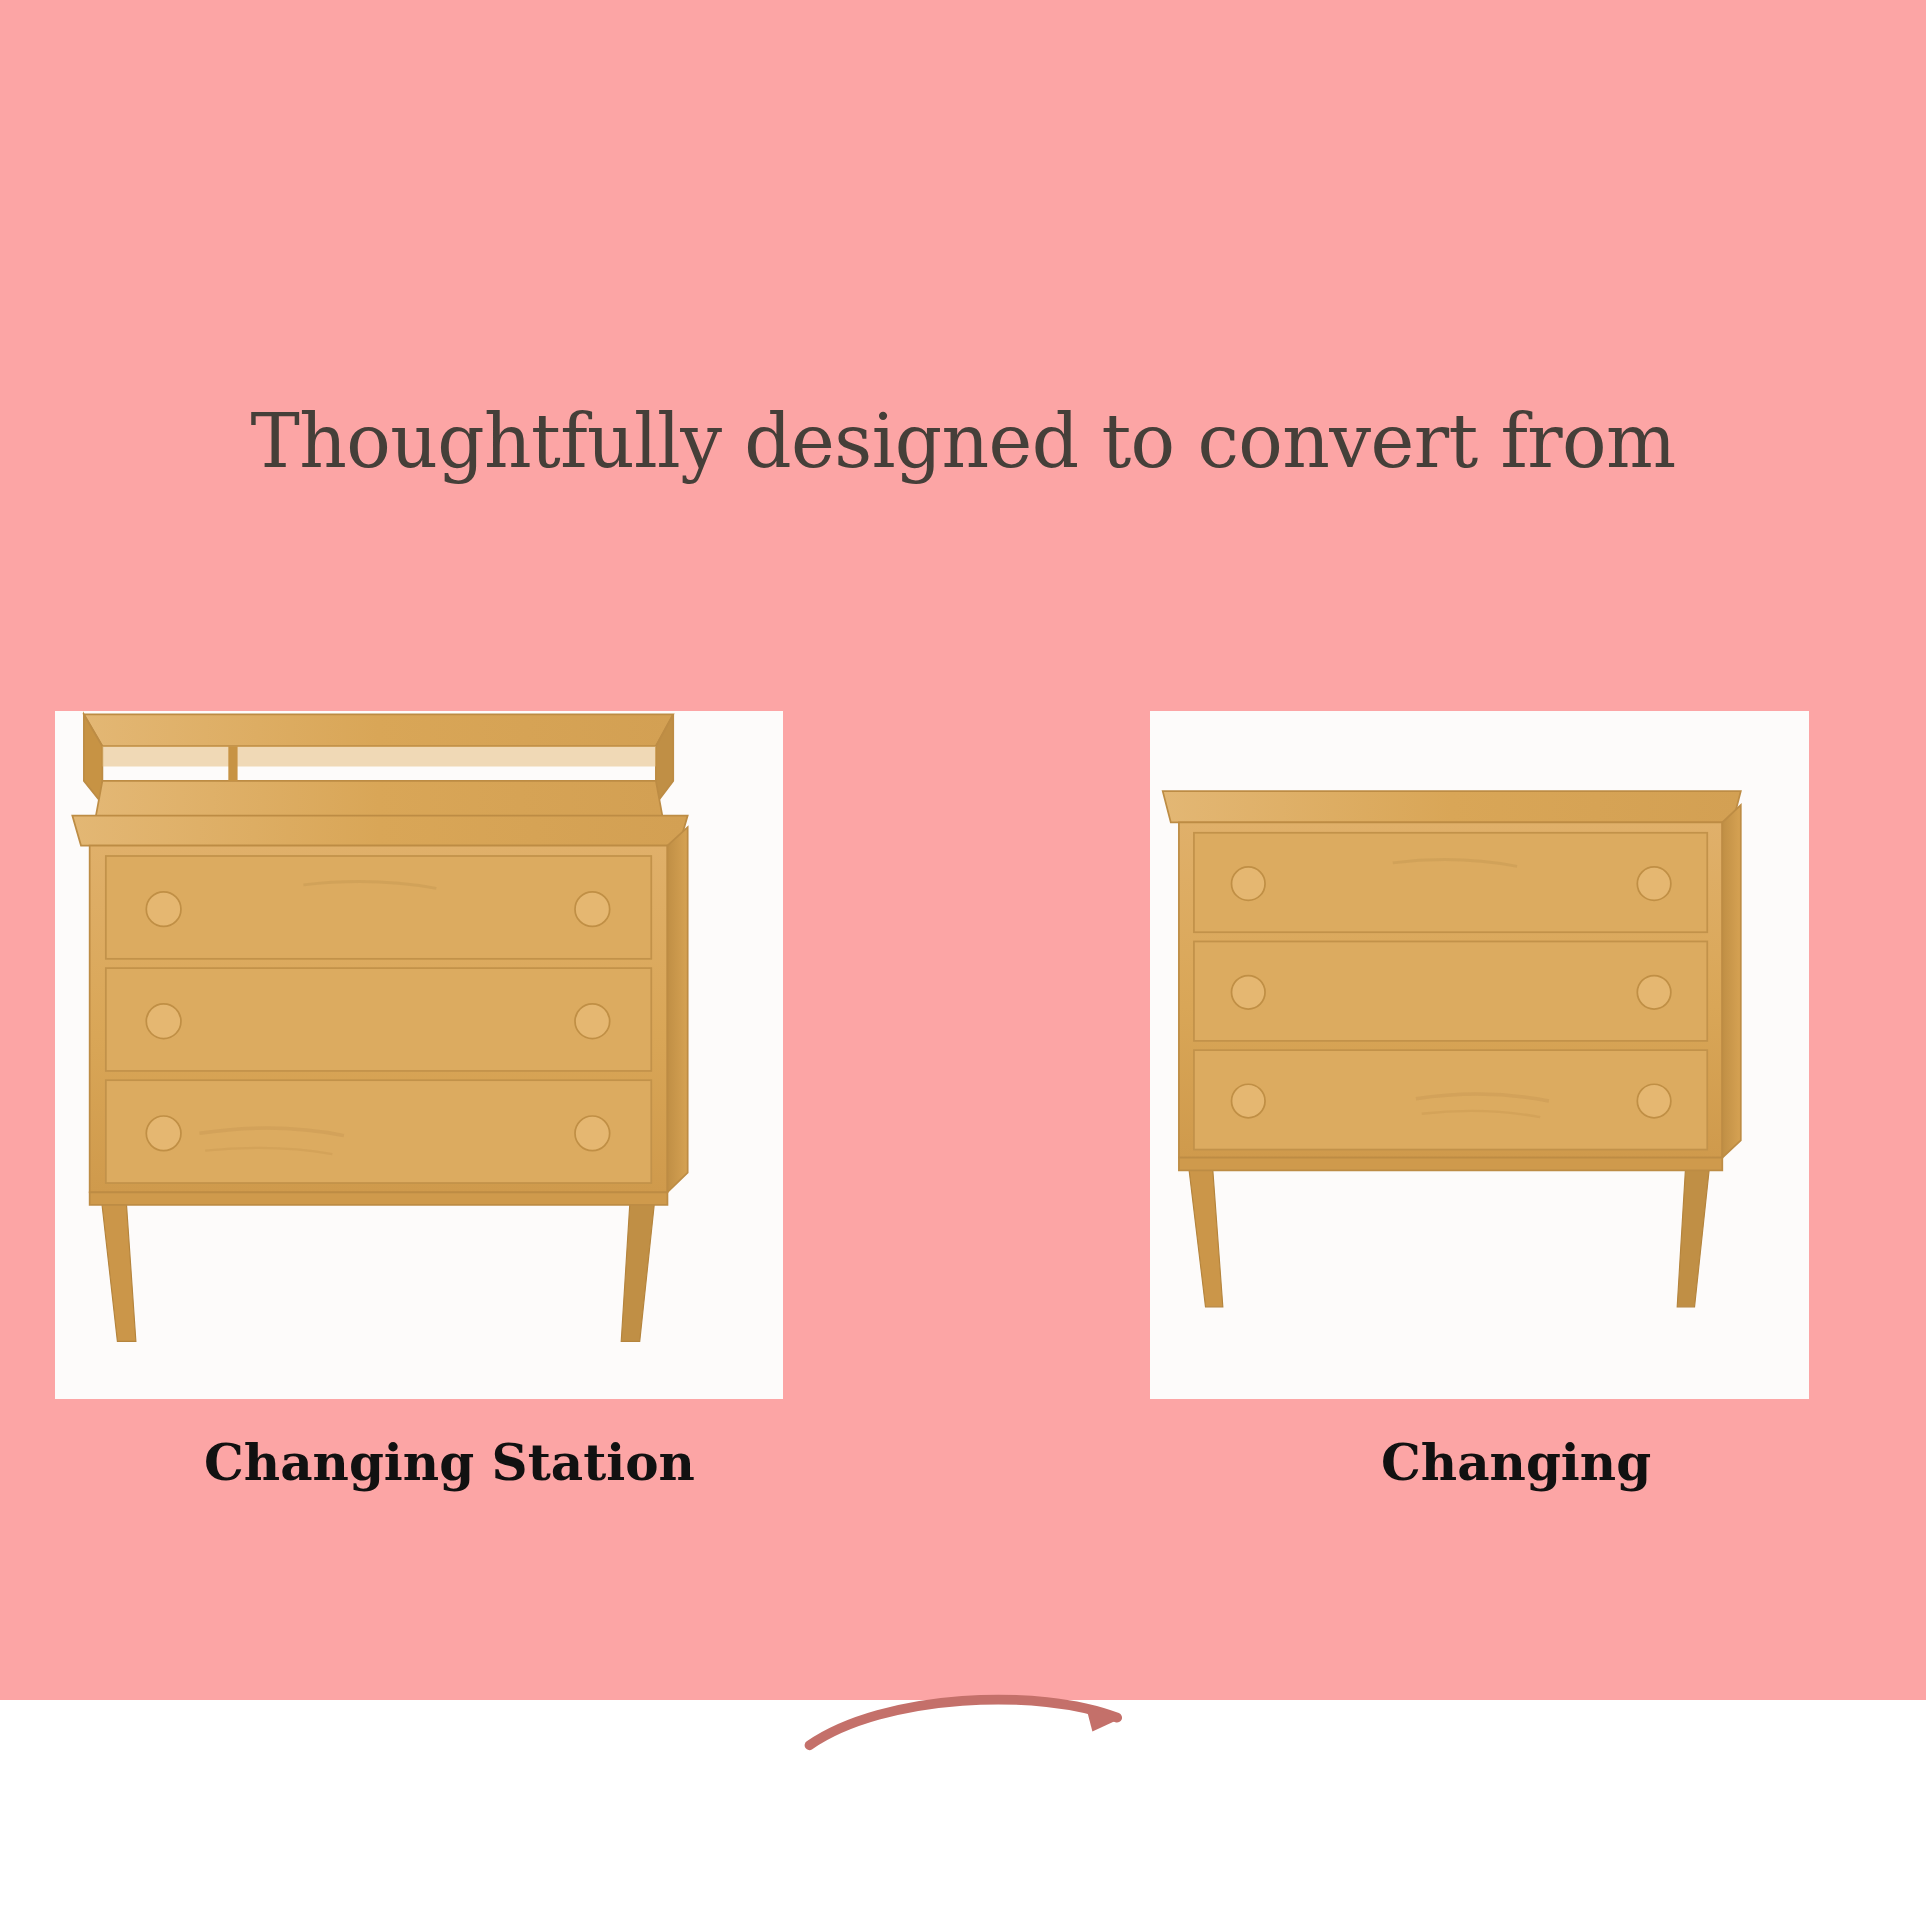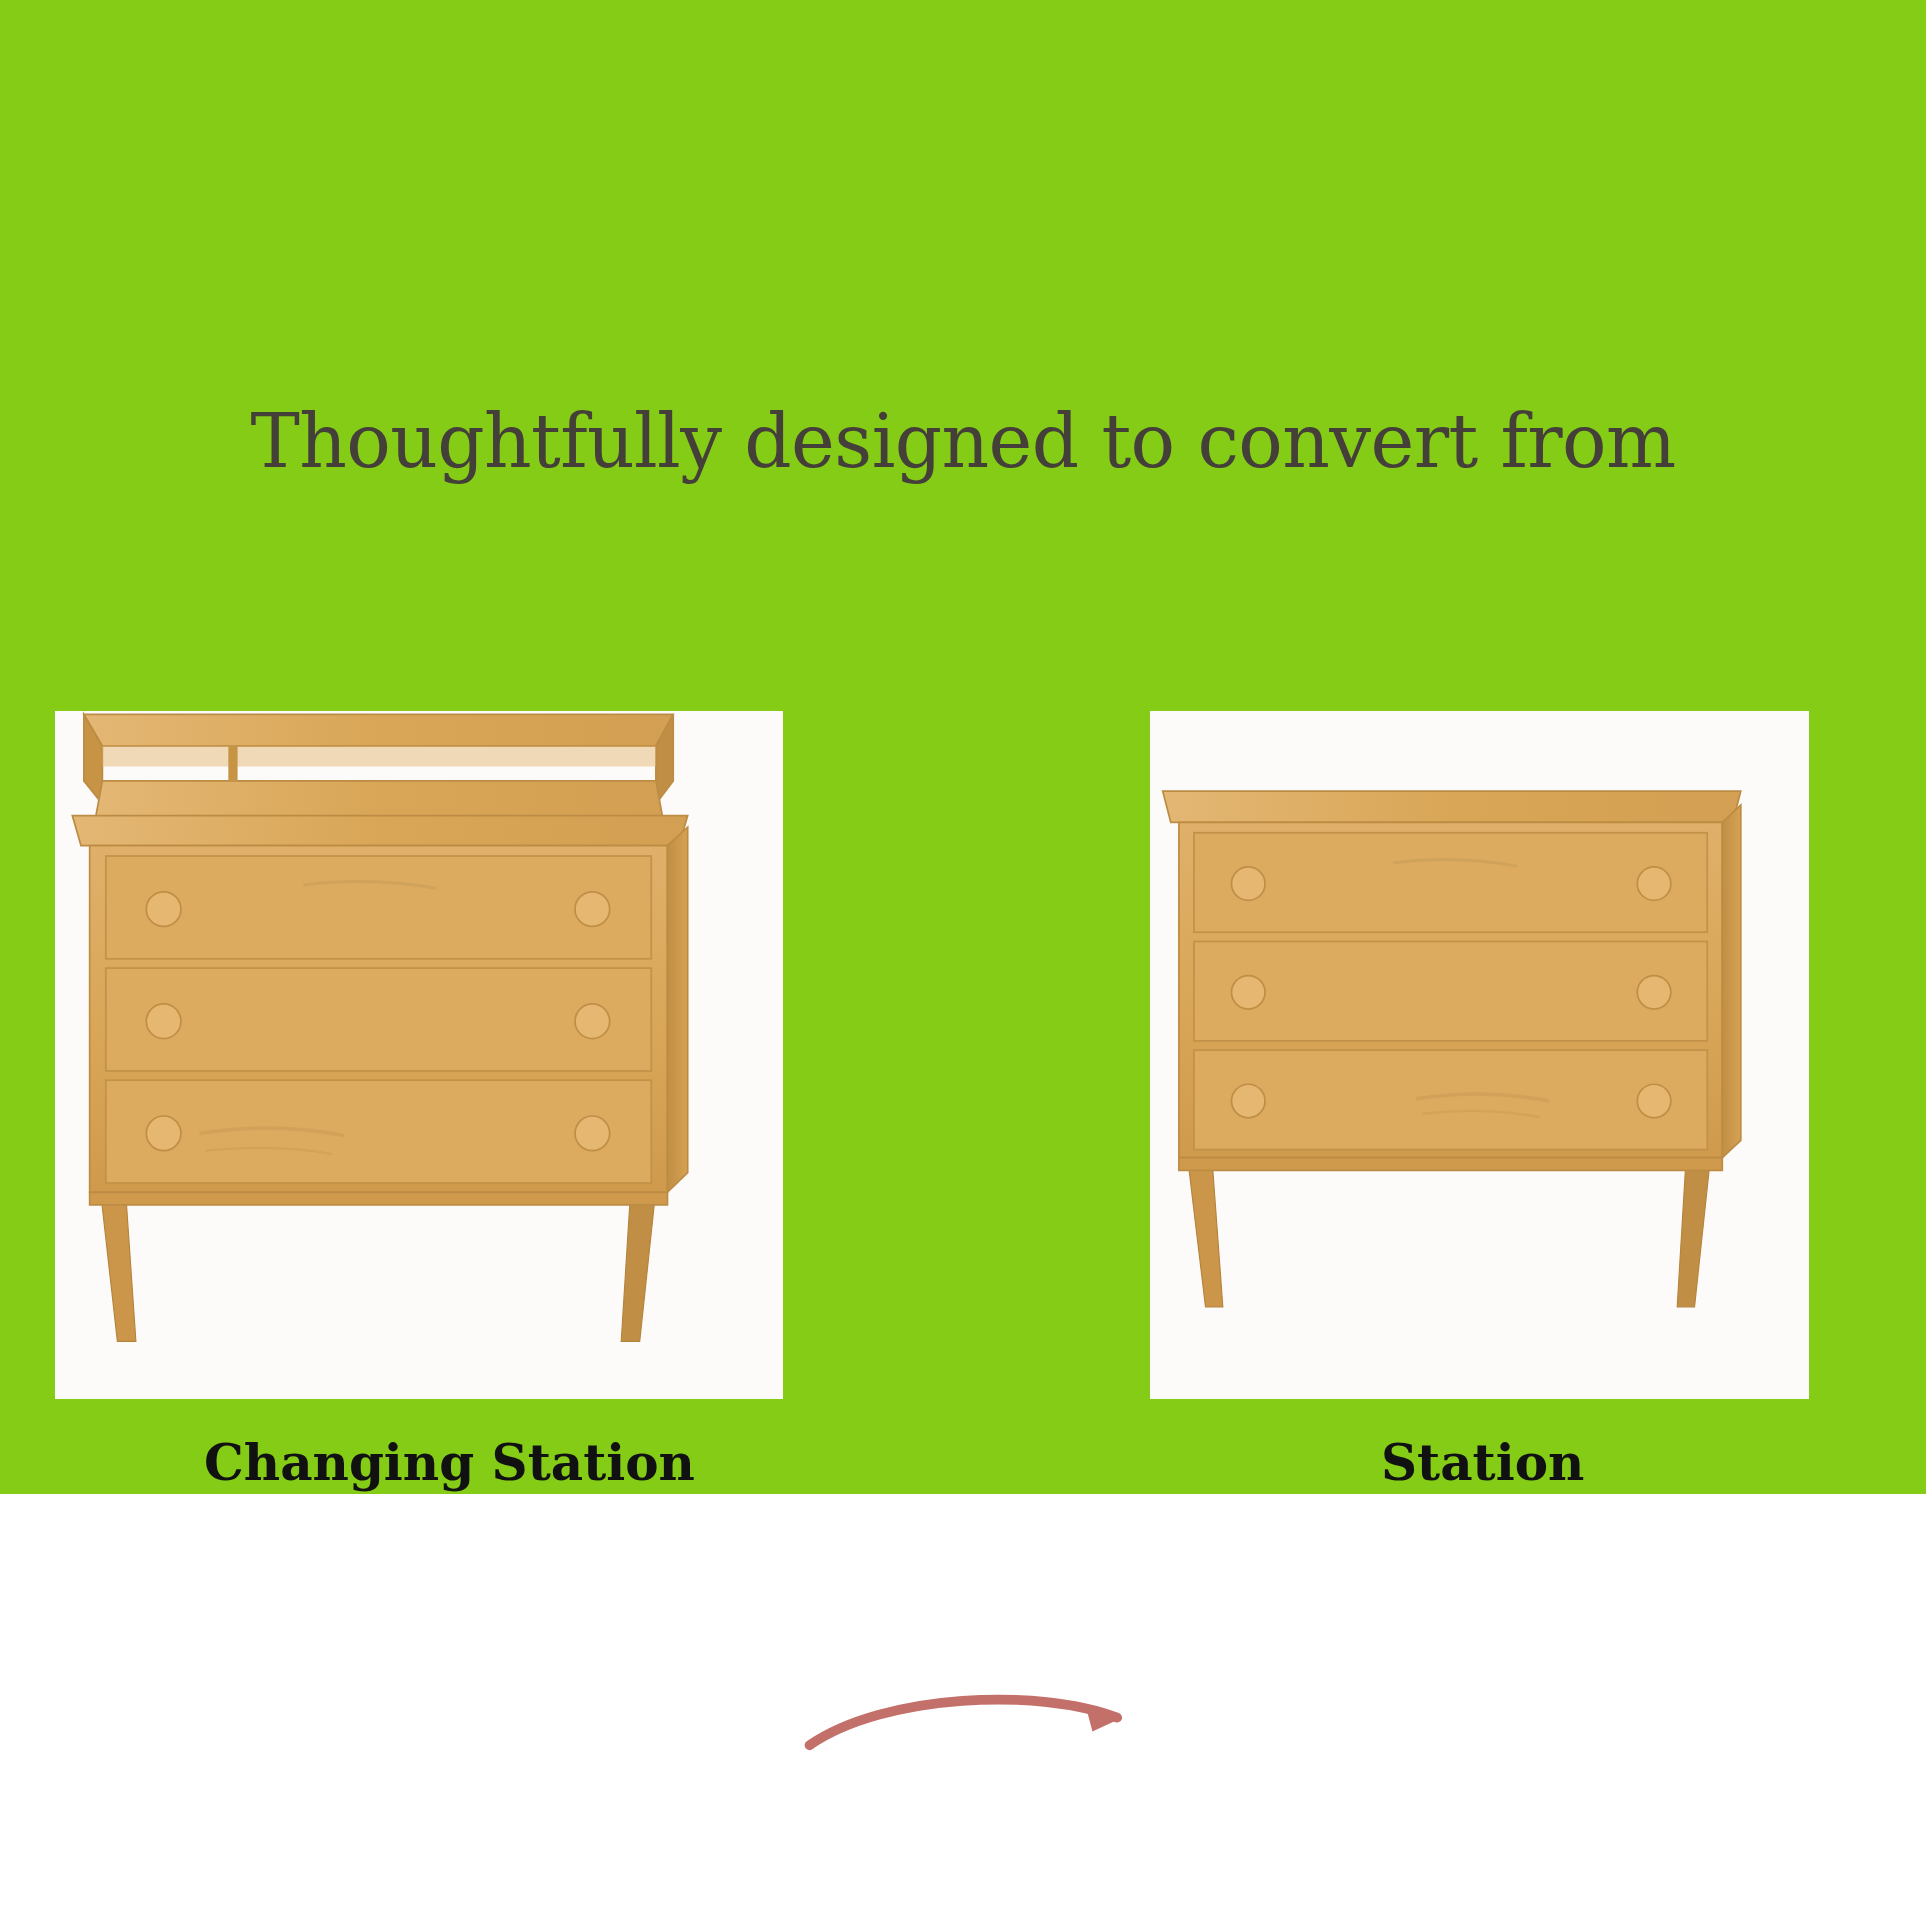--- a/index.html
+++ b/index.html
@@ -9,22 +9,22 @@
   }
   body {
     width: 1926px;
     height: 1926px;
     font-family: "Liberation Serif", serif;
     overflow: hidden;
   }
   .page {
     position: relative;
     width: 1926px;
-    height: 1494px;
-    background: #84cc16;
+    height: 1700px;
+    background: #fca5a5;
   }
 
   
   .headline {
     position: absolute;
     left: 0;
     top: 393px;
     width: 1926px;
     text-align: center;
     color: #453f39;
@@ -215,16 +215,16 @@
           <circle cx="872" cy="704" r="29" fill="#e5b771" stroke="#c08f45" stroke-width="3"></circle>
 
           <path d="M50 802 L990 802 L990 824 L50 824 Z" fill="#cf9a4c" stroke="#bd8c44" stroke-width="3"></path>
         </svg>
       </div>
     </div>
 
   </div>
 
   <div class="caption left">Changing Station</div>
-  <div class="caption right">Station</div>
+  <div class="caption right">Changing</div>
 
 </div>
 
 
 </body></html>

